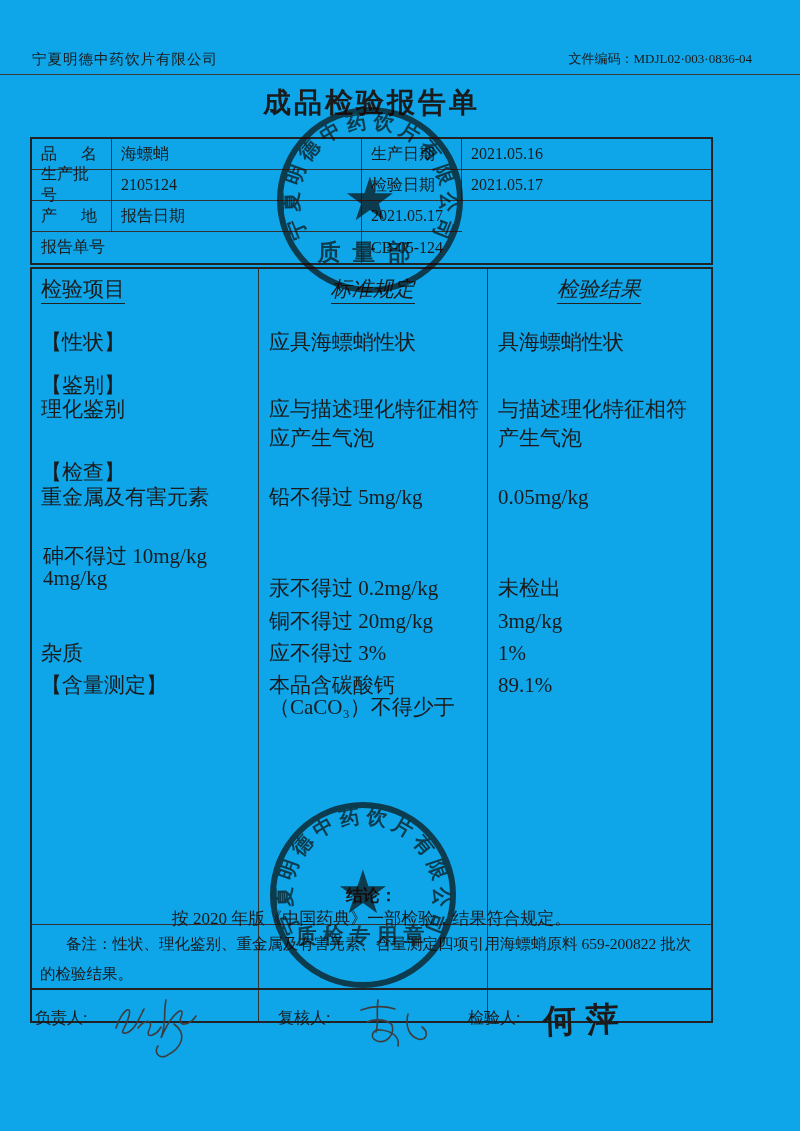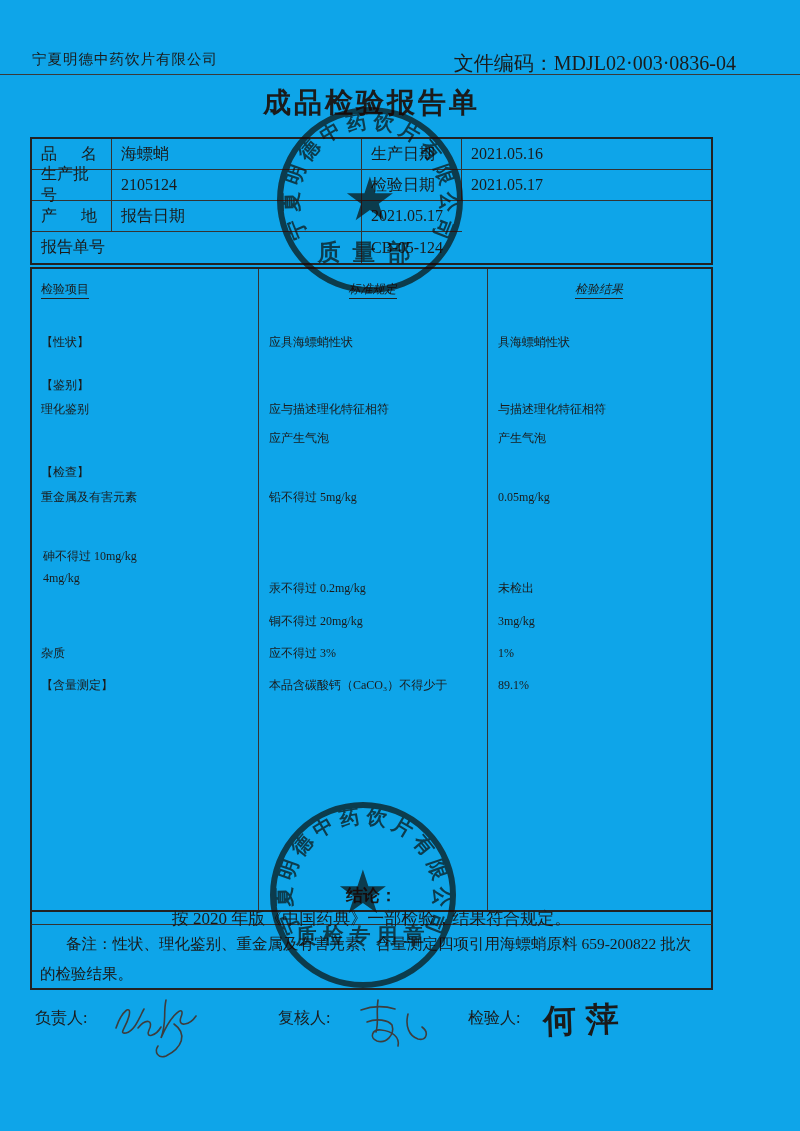--- a/index.html
+++ b/index.html
@@ -1,37 +1,37 @@
 <!DOCTYPE html>
 <html><head>
 <meta charset="utf-8">
 <style>
   html,body{margin:0;padding:0;background:#fff;}
   .page{position:relative;width:800px;height:1131px;background:#0ea5e9;overflow:hidden;
         font-family:"Liberation Serif","DejaVu Serif",serif;color:#1b1b1b;}
   
   .hdr-company{position:absolute;left:32px;top:50px;font-size:14.5px;letter-spacing:1px;}
-  .hdr-code{position:absolute;right:64px;top:50px;font-size:20px;}
+  .hdr-code{position:absolute;right:48px;top:50px;font-size:13px;}
   .hdr-rule{position:absolute;left:0;top:74px;width:800px;height:1px;background:#3a3a3a;}
   
   .title{position:absolute;left:30px;top:84px;width:683px;text-align:center;
          font-size:28px;font-weight:bold;letter-spacing:3px;}
   
   .info-table{position:absolute;left:30px;top:137px;width:683px;height:128px;box-sizing:border-box;
               border:2px solid #222;display:grid;grid-template-columns:80px 250px 100px 1fr;
               grid-auto-rows:31px;font-size:16px;}
   .cell{display:flex;align-items:center;box-sizing:border-box;padding-left:9px;}
   .bb{border-bottom:1px solid #333;}
   .br{border-right:1px solid #333;}
   .lbl1{justify-content:space-between;padding-right:14px;}
   .span2a{grid-column:1/3;}
   .span2b{grid-column:3/5;}
   
-  .main-table{position:absolute;left:30px;top:267px;width:683px;height:645px;box-sizing:border-box;
-              border:2px solid #222;font-size:12px;}
+  .main-table{position:absolute;left:30px;top:267px;width:683px;height:756px;box-sizing:border-box;
+              border:2px solid #222;font-size:21px;}
   .vline{position:absolute;top:0;bottom:0;width:1px;background:#333;}
   .v1{left:226px;} .v2{left:455px;}
   .mrow{position:absolute;left:0;width:100%;display:flex;line-height:22px;}
   .c1{width:226px;box-sizing:border-box;padding-left:9px;flex:none;}
   .c2{width:229px;box-sizing:border-box;padding-left:11px;flex:none;}
   .c3{flex:1;box-sizing:border-box;padding-left:11px;}
   .mhead .c2,.mhead .c3{text-align:center;padding-left:0;font-style:italic;}
   .uline{border-bottom:1px solid #222;padding-bottom:2px;}
   
   .conclusion{position:absolute;left:30px;top:890px;width:683px;height:35px;box-sizing:border-box;

